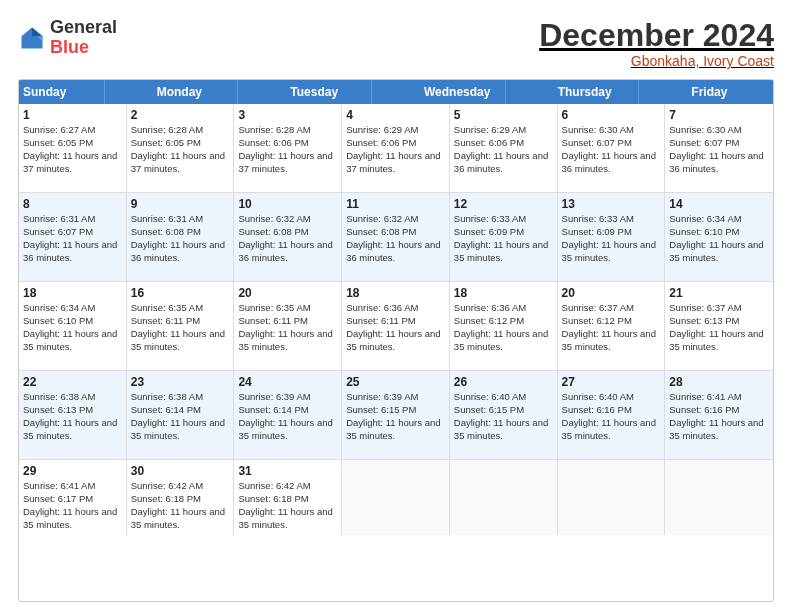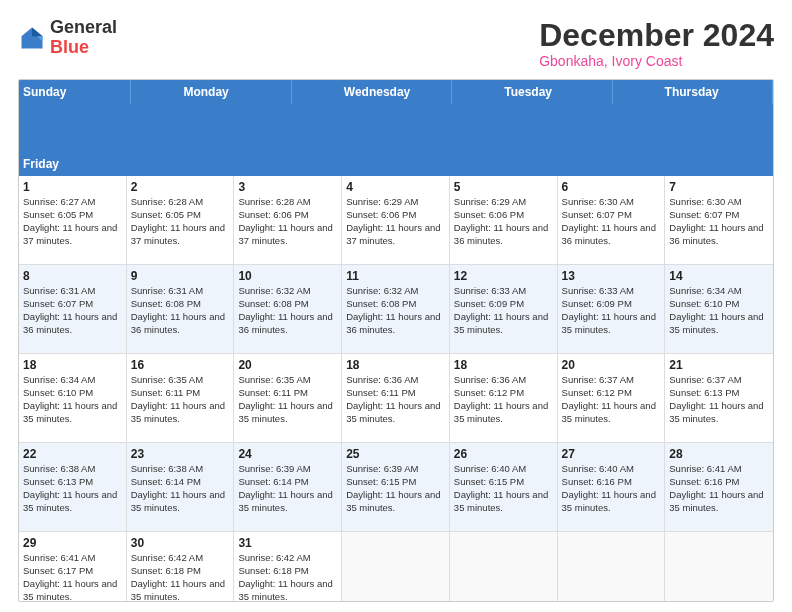--- a/index.html
+++ b/index.html
@@ -41,41 +41,42 @@
       font-size: 18px;
       font-weight: bold;
       color: #ef4444;
     }
     .logo-icon {
       width: 28px;
       height: 28px;
       margin-right: 4px;
     }
     .title-block {
-      text-align: left;
+      text-align: right;
+      text-decoration: underline;
     }
     .month-title {
       font-size: 32px;
       font-weight: bold;
       color: #333;
       line-height: 1.1;
     }
     .location {
       font-size: 14px;
-      color: #ec4899;
+      color: #c2410c;
     }
     .calendar {
       flex: 1;
       border: 1px solid #ccc;
       border-radius: 2px;
       overflow: hidden;
     }
     .cal-header {
       display: grid;
-      grid-template-columns: repeat(5, 1fr);
+      grid-template-columns: repeat(6, 1fr);
       background: #3a7dc9;
       gap: 48px;
     }
     .cal-header-cell {
       color: #fff;
       font-size: 12px;
       font-weight: bold;
       padding: 5px 4px;
       text-align: left;
       border-right: 1px solid #5a9de0;
@@ -134,22 +135,22 @@
     <div class="title-block">
       <div class="month-title">December 2024</div>
       <div class="location">Gbonkaha, Ivory Coast</div>
     </div>
   </div>
 
   <div class="calendar">
     <div class="cal-header">
     <div class="cal-header-cell">Sunday</div>
         <div class="cal-header-cell">Monday</div>
+        <div class="cal-header-cell">Tuesday</div>
         <div class="cal-header-cell">Wednesday</div>
-        <div class="cal-header-cell">Tuesday</div>
         <div class="cal-header-cell">Thursday</div>
         <div class="cal-header-cell">Friday</div>
       </div>
     <div class="cal-body">
     <div class="cal-row">
           <div class="cal-cell"><span class="day-num">1</span><span>Sunrise: 6:27 AM</span><br><span>Sunset: 6:05 PM</span><br><span>Daylight: 11 hours and 37 minutes.</span></div>
           <div class="cal-cell"><span class="day-num">2</span><span>Sunrise: 6:28 AM</span><br><span>Sunset: 6:05 PM</span><br><span>Daylight: 11 hours and 37 minutes.</span></div>
           <div class="cal-cell"><span class="day-num">3</span><span>Sunrise: 6:28 AM</span><br><span>Sunset: 6:06 PM</span><br><span>Daylight: 11 hours and 37 minutes.</span></div>
           <div class="cal-cell"><span class="day-num">4</span><span>Sunrise: 6:29 AM</span><br><span>Sunset: 6:06 PM</span><br><span>Daylight: 11 hours and 37 minutes.</span></div>
           <div class="cal-cell"><span class="day-num">5</span><span>Sunrise: 6:29 AM</span><br><span>Sunset: 6:06 PM</span><br><span>Daylight: 11 hours and 36 minutes.</span></div>

